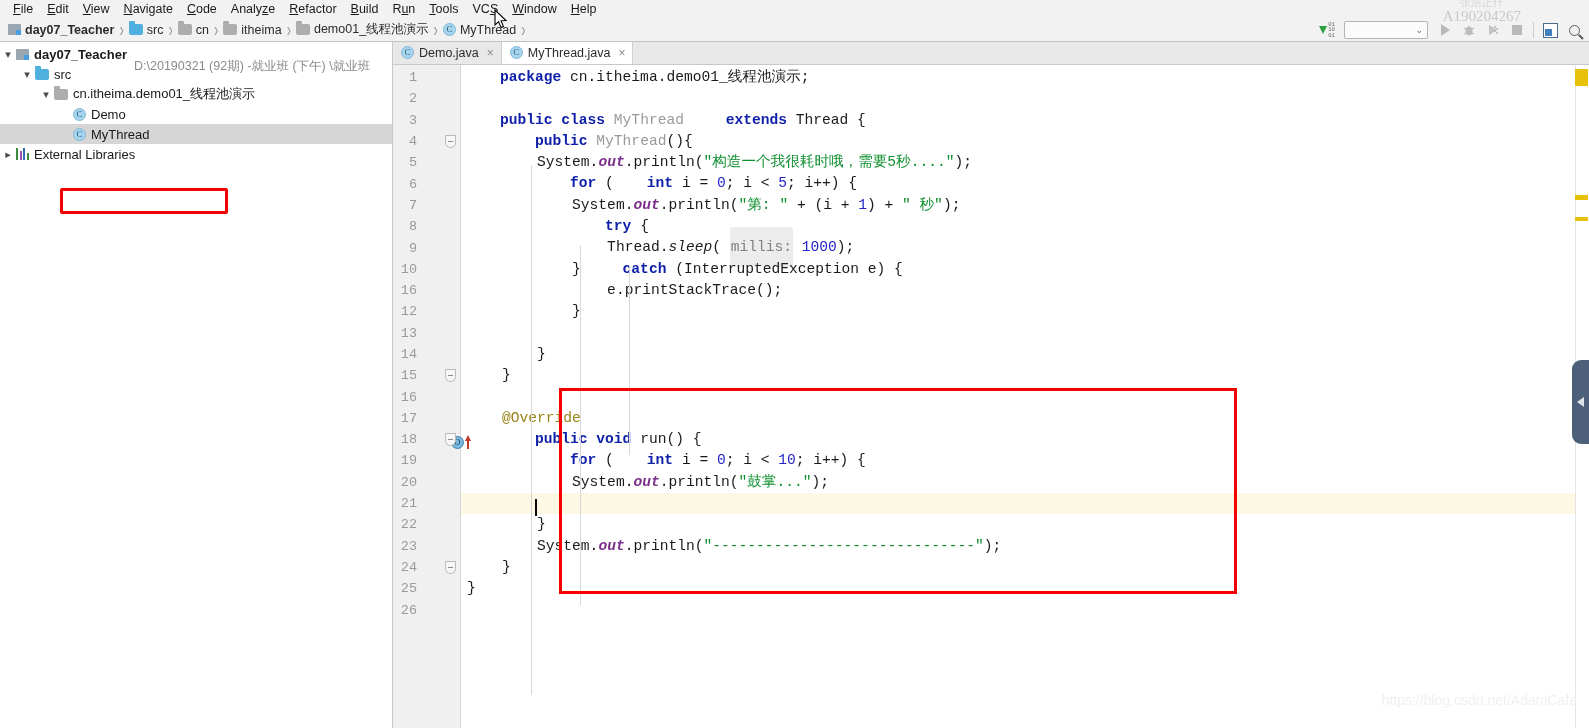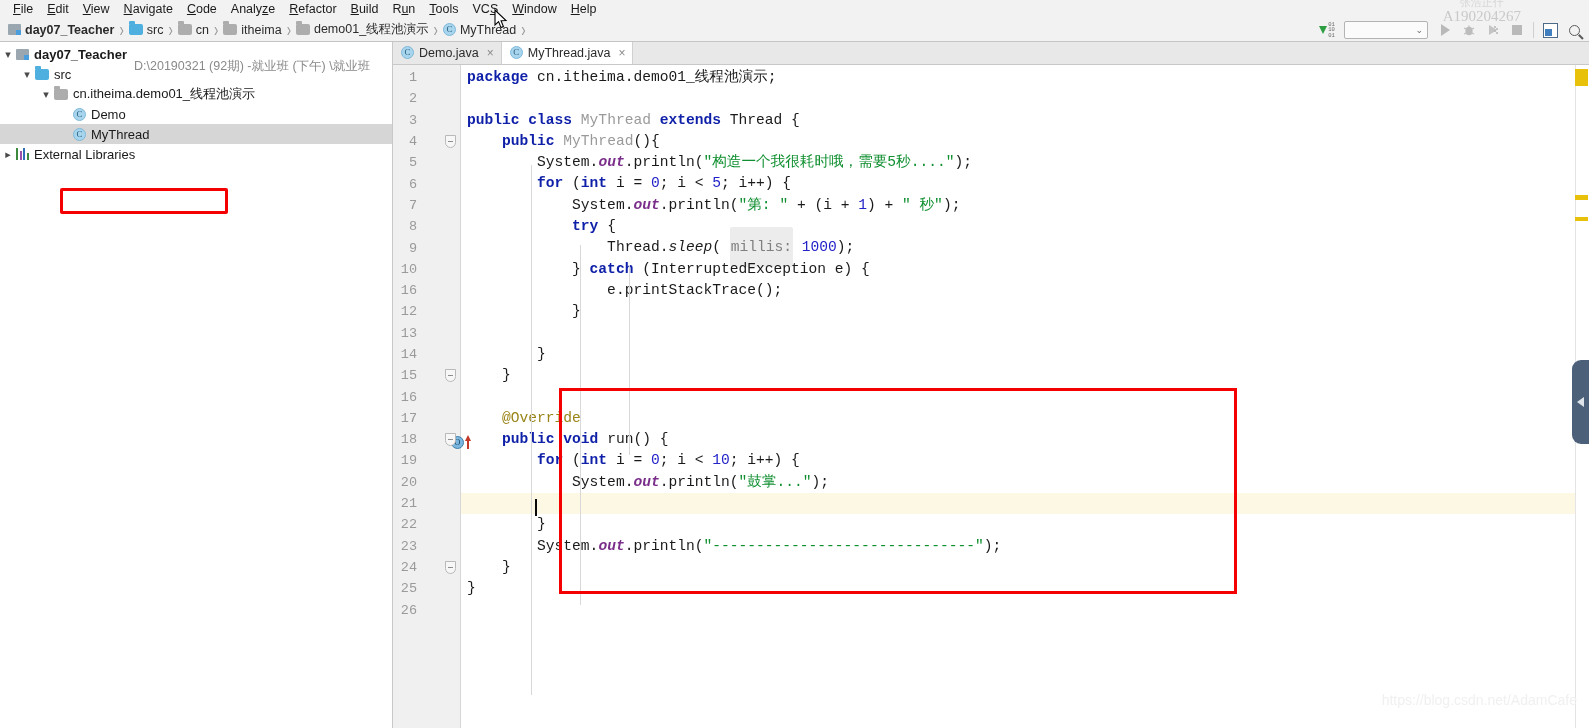--- a/index.html
+++ b/index.html
@@ -442,21 +442,21 @@
   .cline {
     height: 21.3px;
     line-height: 21.3px;
     white-space: pre;
     padding-left: 6px;
     position: relative;
   }
   .cline.caretline { background: #fcf8e4; }
 
   
-  .kw   { color: #0e1fa8; font-weight: bold; }
+  .kw   { color: #0e1fa8; font-weight: bold; margin-left: 33px; }
   .plain{ color: #1a1a1a; }
   .str  { color: #0f8f2f; }
   .num  { color: #2222c8; }
   .cls  { color: #9a9a9a; }
   .anno { color: #9a8418; }
   .fld  { color: #7a2e8a; font-style: italic; font-weight: bold; }
   .mth  { color: #1a1a1a; font-style: italic; }
   .hint {
     background: #ececec; color: #808080;
     border-radius: 2px; padding: 12px 1px;

